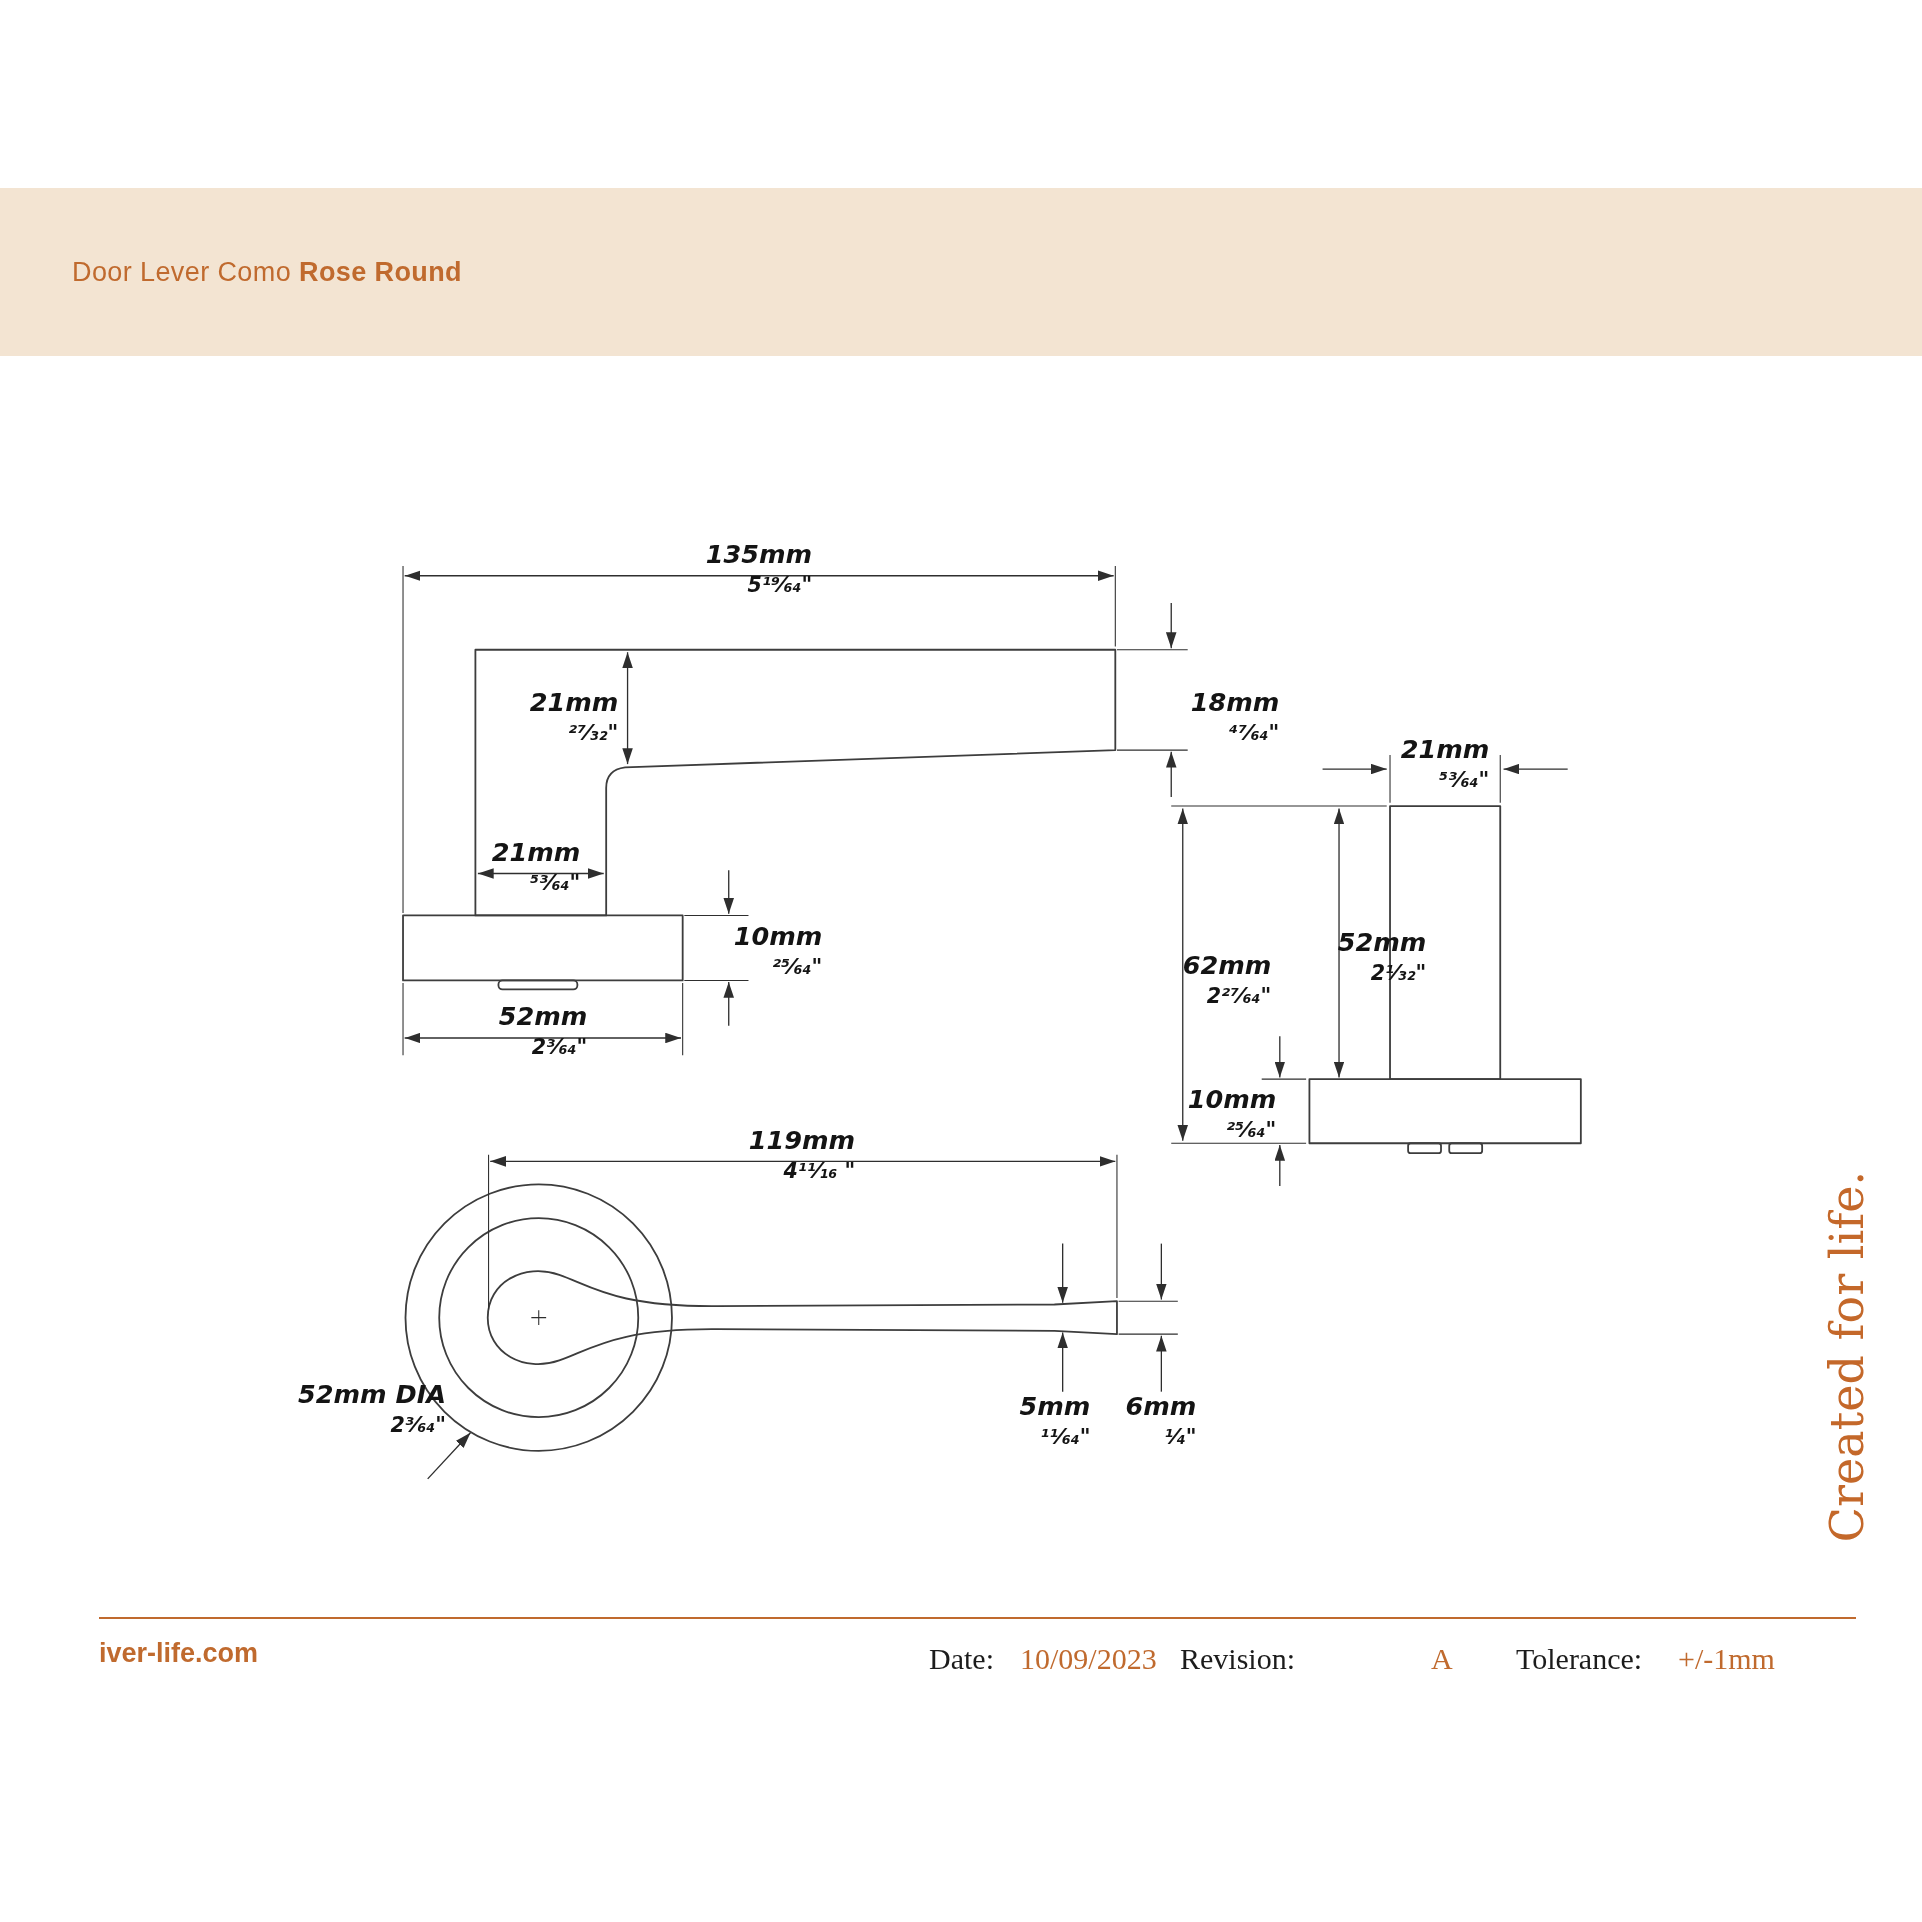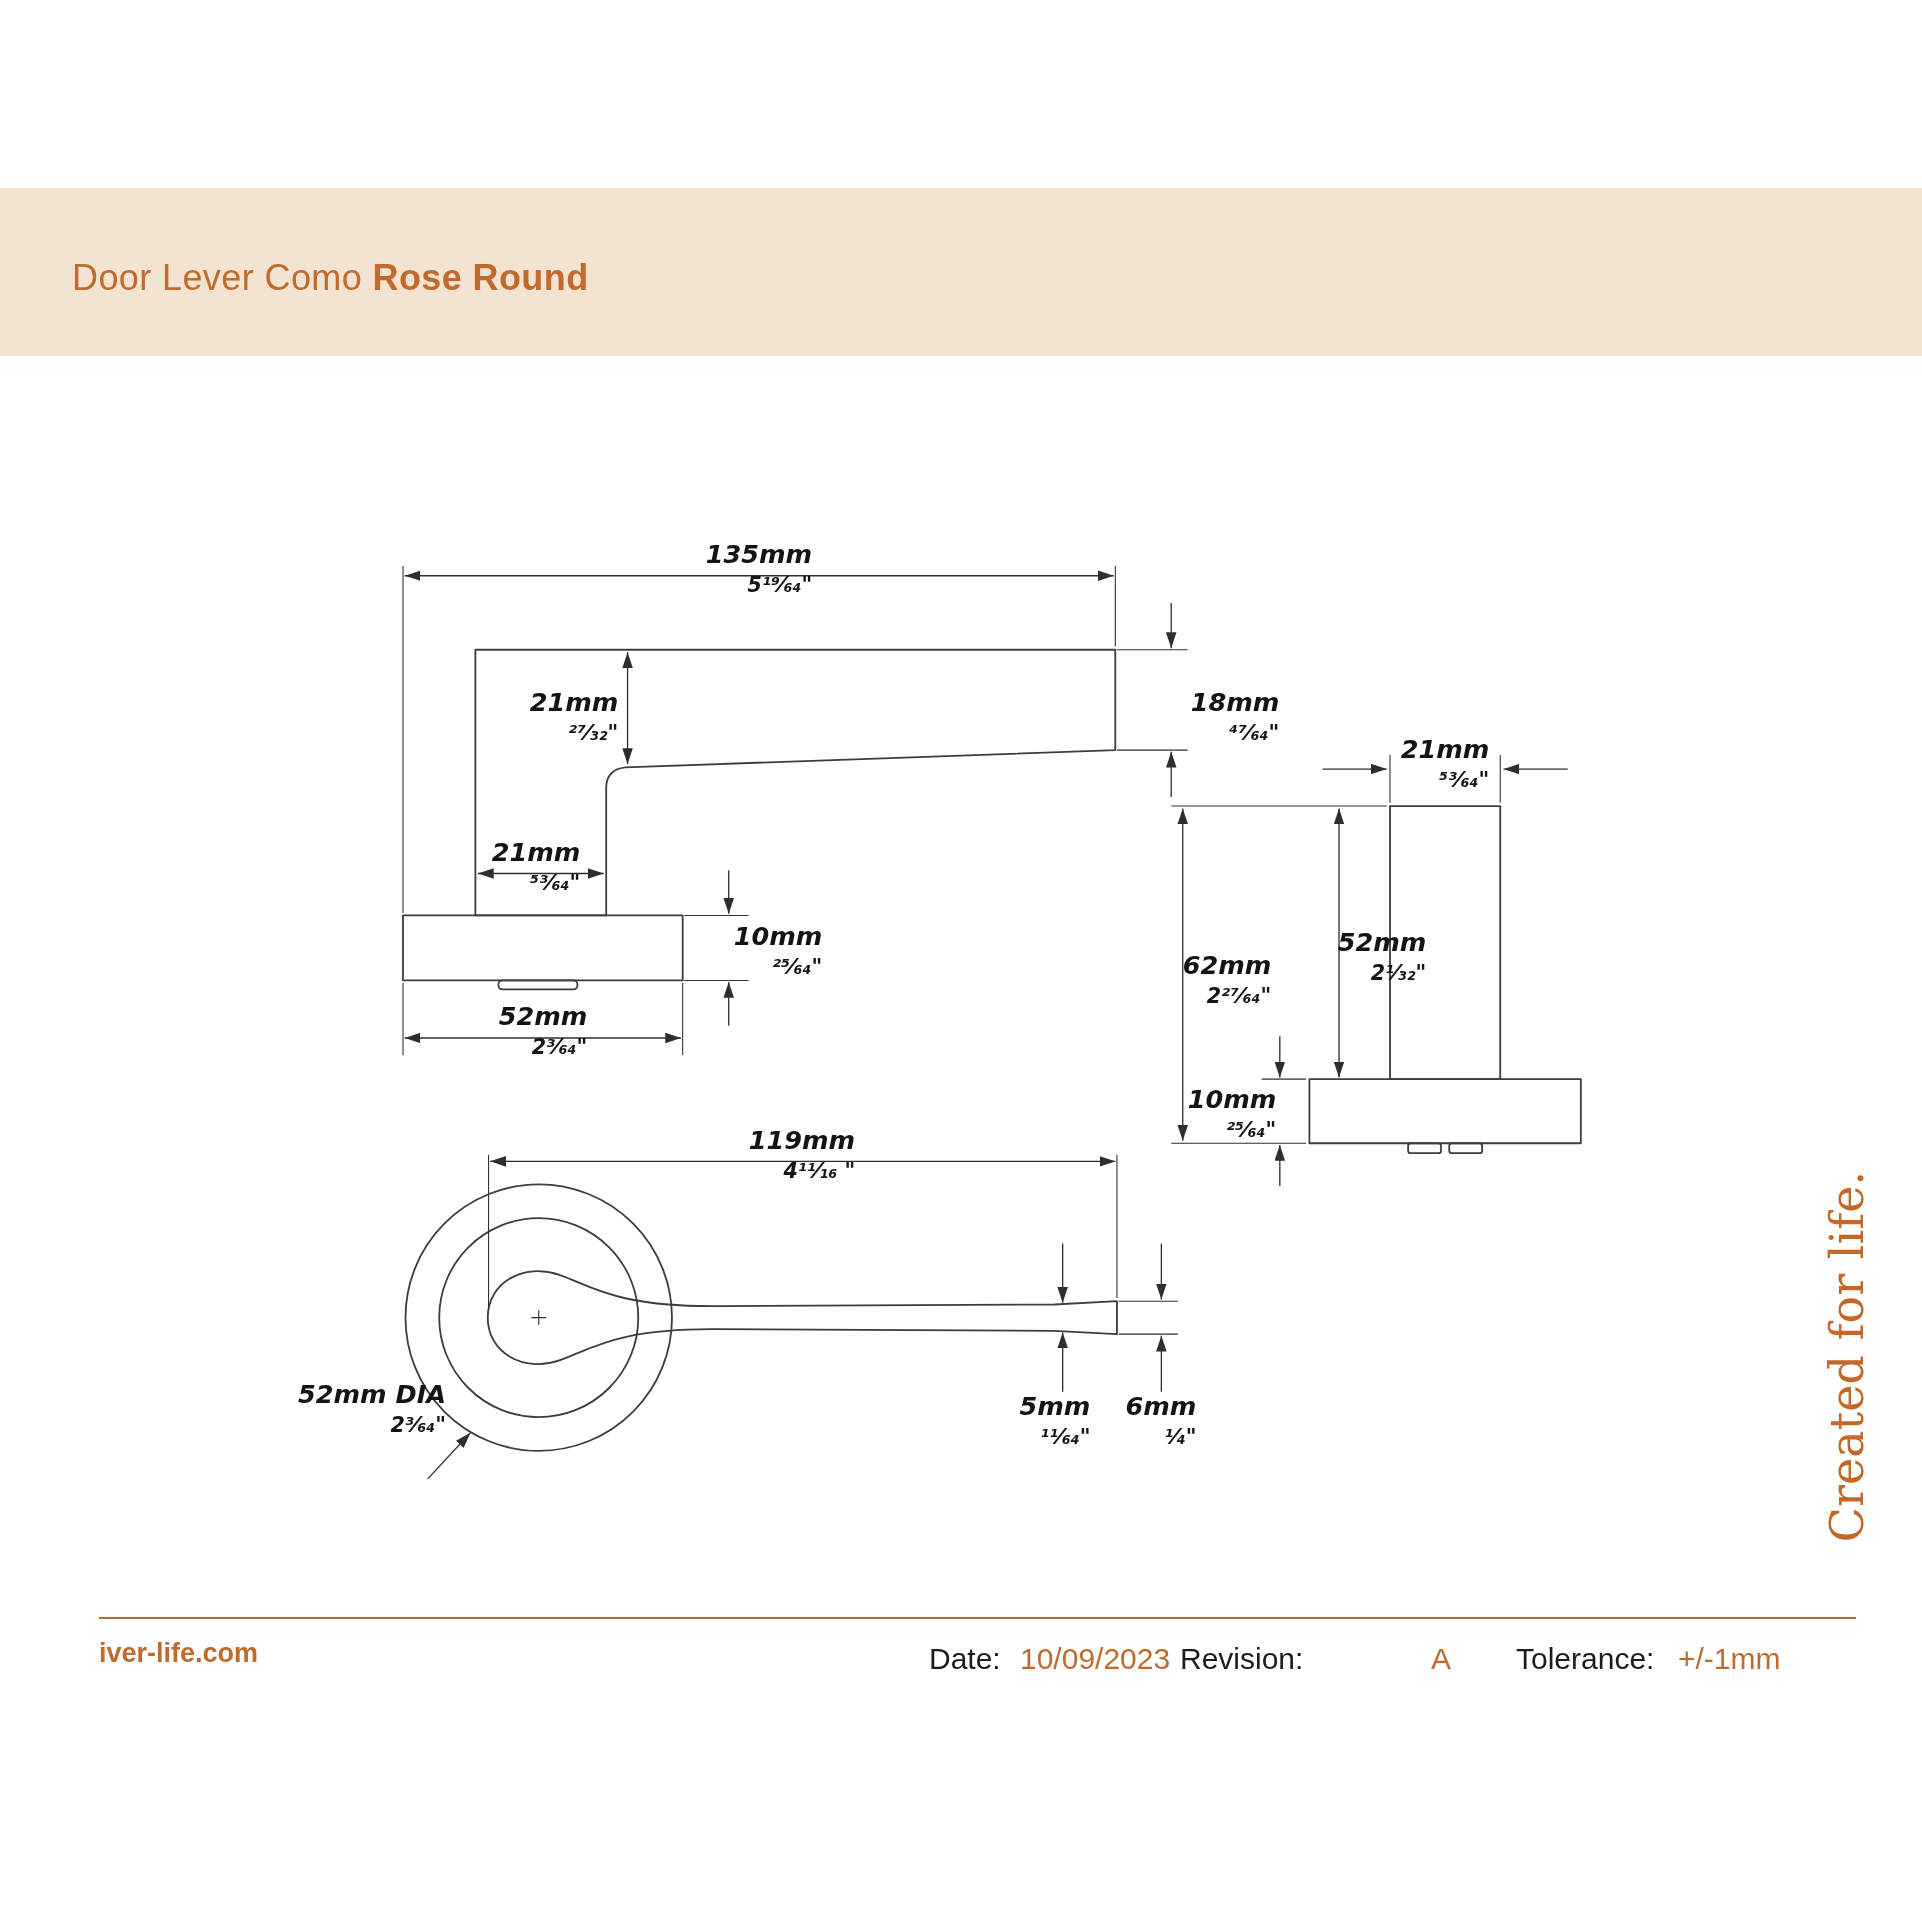--- a/index.html
+++ b/index.html
@@ -1,21 +1,21 @@
 <!DOCTYPE html>
 <html style="font-size:13px"><head>
 <meta charset="utf-8">
 <style>
   html,body{margin:0;padding:0;background:#ffffff;}
   .page{position:relative;width:1923px;height:1923px;background:#ffffff;overflow:hidden;
         font-family:"DejaVu Sans",sans-serif;color:#1f1f1f;}
 
   
   .banner{position:absolute;left:0;top:188px;width:1923px;height:168px;background:#f3e4d2;}
-  .title{position:absolute;left:72px;top:257px;font-size:36px;letter-spacing:0.4px;
+  .title{position:absolute;left:72px;top:257px;font-size:27px;letter-spacing:0.4px;
          color:#c06a2e;font-family:"Liberation Sans",sans-serif;font-weight:400;}
   .title .bold{font-weight:700;}
   .logo{position:absolute;right:38px;top:105px;font-family:"DejaVu Serif",serif;
         font-weight:700;font-size:240px;line-height:1;color:#c4682a;letter-spacing:-5px;}
 
   
   svg.drawing{position:absolute;left:0;top:0;width:1923px;height:1923px;}
   .outline{fill:none;stroke:#3d3d3d;stroke-width:2.2;stroke-linejoin:round;}
   .dim{fill:none;stroke:#2e2e2e;stroke-width:1.6;}
   .ext{fill:none;stroke:#2e2e2e;stroke-width:1.3;}
@@ -29,21 +29,21 @@
   
   .vertical-tagline{position:absolute;left:1640px;top:1331px;width:411px;height:51px;
                     transform:rotate(-90deg);transform-origin:center center;
                     font-family:"DejaVu Serif",serif;font-size:46px;color:#c4682a;
                     text-align:center;white-space:nowrap;}
 
   
   .footer-rule{position:absolute;left:99px;top:1617px;width:1757px;height:1.6px;background:#c06a2e;}
   .website{position:absolute;left:99px;top:1638px;font-size:27px;font-weight:700;color:#c06a2e;
            font-family:"Liberation Sans",sans-serif;}
-  .f-item{position:absolute;top:1642px;font-size:30px;font-family:Liberation Sans, sans-serif;
+  .f-item{position:absolute;top:1642px;font-size:30px;font-family:Liberation Serif, serif;
           white-space:nowrap;}
   .f-label{color:#1c1c1c;}
   .f-value{color:#c06a2e;}
 </style>
 </head>
 <body>
 
 <div class="page">
 
   <div class="banner"></div>

